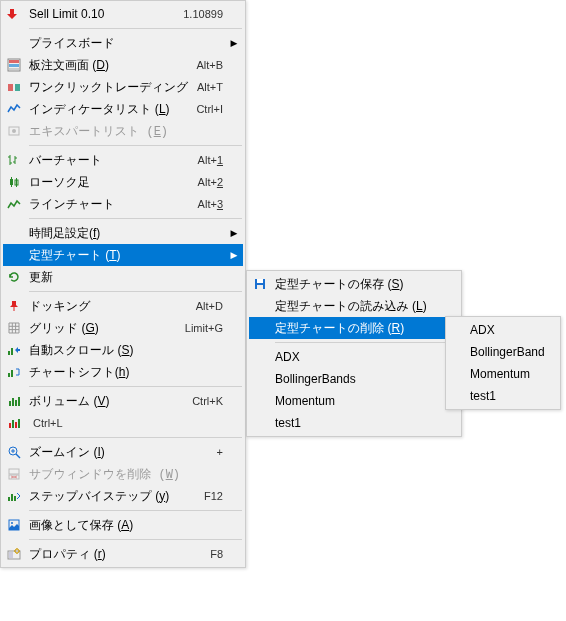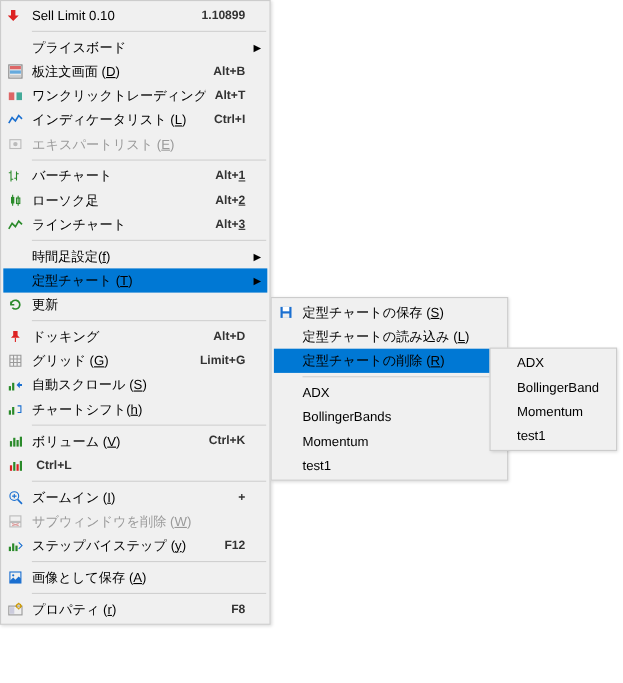--- a/index.html
+++ b/index.html
@@ -23,43 +23,42 @@
   .menu-main { left: 0; top: 0; width: 246px; }
   .menu-sub1 { left: 246px; top: 270px; width: 216px; }
   .menu-sub2 { left: 445px; top: 316px; width: 116px; }
   .item {
     display: flex;
     align-items: center;
     height: 22px;
     padding: 0 4px 0 0;
     color: #000;
   }
-  .item.highlight { background: #0078d4; color: #000000; }
-  .item.disabled { color: #9a9a9a; }
+  .item.highlight { background: #0078d4; color: #ffffff; }
+  .item.disabled { color: #9a9a9a; font-family: Liberation Mono, monospace; }
   .item .icon {
     width: 22px;
     height: 22px;
     display: flex;
     align-items: center;
     justify-content: center;
     flex-shrink: 0;
   }
   .item .label {
     flex: 1 1 auto;
     padding-left: 4px;
     white-space: nowrap;
     overflow: hidden;
   }
   .item .shortcut {
     flex-shrink: 0;
     padding: 0 6px 0 8px;
     font-size: 11px;
     color: #333;
     white-space: nowrap;
-    font-weight: bold;
   }
   .item .arrow {
     width: 10px;
     flex-shrink: 0;
     font-size: 9px;
     text-align: center;
   }
   .item .underline { text-decoration: underline; }
   .sep {
     height: 1px;

